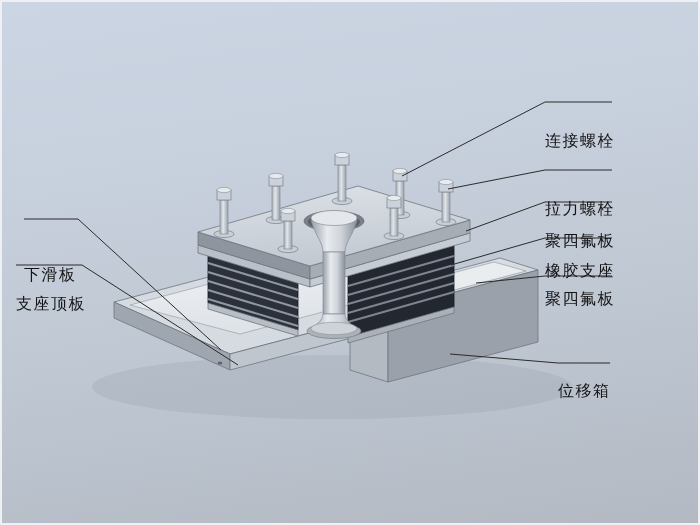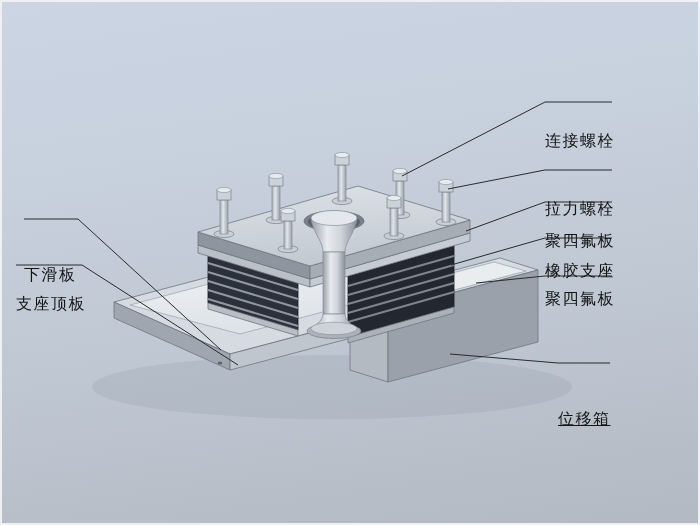--- a/index.html
+++ b/index.html
@@ -168,17 +168,17 @@
       <polyline class="leader" points="22,217 76,217 219,348"></polyline>
       <polyline class="leader" points="14,263 80,263 236,363"></polyline>
     </g>
   </svg>
 
   <div class="label" style="left:543px; top:82px;">连接螺栓</div>
   <div class="label" style="left:543px; top:150px;">拉力螺栓</div>
   <div class="label" style="left:543px; top:182px;">聚四氟板</div>
   <div class="label" style="left:543px; top:212px;">橡胶支座</div>
   <div class="label" style="left:543px; top:240px;">聚四氟板</div>
-  <div class="label" style="left:556px; top:360px;text-decoration:underline;">位移箱</div>
+  <div class="label" style="left:556px; top:332px;">位移箱</div>
   <div class="label" style="left:22px;  top:216px;">下滑板</div>
   <div class="label" style="left:14px;  top:245px;">支座顶板</div>
 
 </div>
 
 </body></html>

